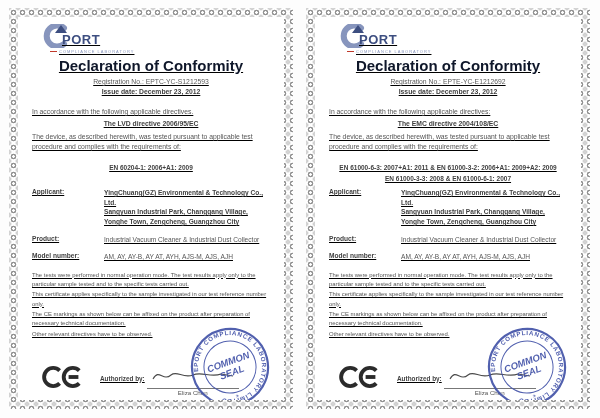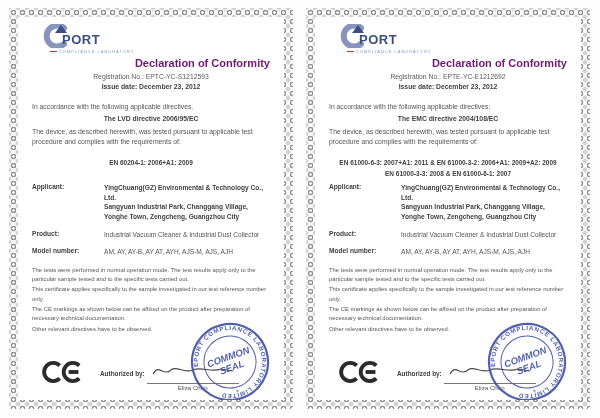--- a/index.html
+++ b/index.html
@@ -16,39 +16,39 @@
     width: 284px; height: 401px;
     background-color: #ffffff;
     background-image:
       radial-gradient(circle, rgba(0,0,0,0) 1.1px, #9a9a9a 1.5px, #8b8b8b 2.6px, rgba(0,0,0,0) 3.1px),
       radial-gradient(circle, rgba(0,0,0,0) 0.7px, #c6c6c6 1.0px, #bfbfbf 1.9px, rgba(0,0,0,0) 2.4px);
     background-size: 9px 9px, 9px 9px;
     background-position: 0 0, 4.5px 4.5px;
   }
   .cert-inner {
     background: #ffffff; margin: 9px; height: 383px;
-    padding: 7px 14px 4px 14px; position: relative; overflow: hidden;
+    padding: 7px 14px 4px 14px; position: relative; overflow: hidden; text-decoration: underline;
   }
 
   
   .logo-block { margin-left: 5px; height: 32px; }
   .logo-row { display: flex; align-items: flex-end; height: 24px; }
   .logo-text {
     font-size: 13px; font-weight: bold; color: #3d4e80;
     letter-spacing: .5px; margin-left: -11px; line-height: 1;
     padding-bottom: 2px;
   }
   .logo-tagline {
     display: flex; align-items: center; gap: 2px;
     margin-left: 13px; margin-top: 1px;
   }
   .tag-dash { width: 7px; height: 1.5px; background: #c0392b; display: inline-block; }
   .tag-text { font-size: 4px; letter-spacing: 1px; color: #8795bd; white-space: nowrap; }
 
-  .title { text-align: right; font-size: 11px; font-weight: bold; color: #701a75; margin-top: 1px; }
+  .title { text-align: center; font-size: 15px; font-weight: bold; color: #0f172a; margin-top: 1px; }
   .reg   { text-align: center; font-size: 6.8px; color: #5a5a5a; margin-top: 4px; }
   .issue { text-align: center; font-size: 6.8px; font-weight: bold; color: #3f3f3f; margin-top: 3px; }
   .intro { font-size: 6.8px; color: #555; margin-top: 13px; }
   .directive { text-align: center; font-size: 6.8px; font-weight: bold; color: #3f3f3f; margin-top: 5px; }
   .device { font-size: 6.8px; color: #555; margin-top: 5px; line-height: 1.5; padding-right: 2px; }
   .standards { margin-top: 11px; min-height: 22px; text-align: center; font-size: 6.5px; font-weight: bold; color: #3f3f3f; line-height: 1.65; }
 
   .fields { margin-top: 3px; font-size: 6.6px; color: #555; }
   .frow { display: flex; margin-bottom: 8px; }
   .flabel { width: 72px; font-weight: bold; color: #3f3f3f; flex-shrink: 0; }

